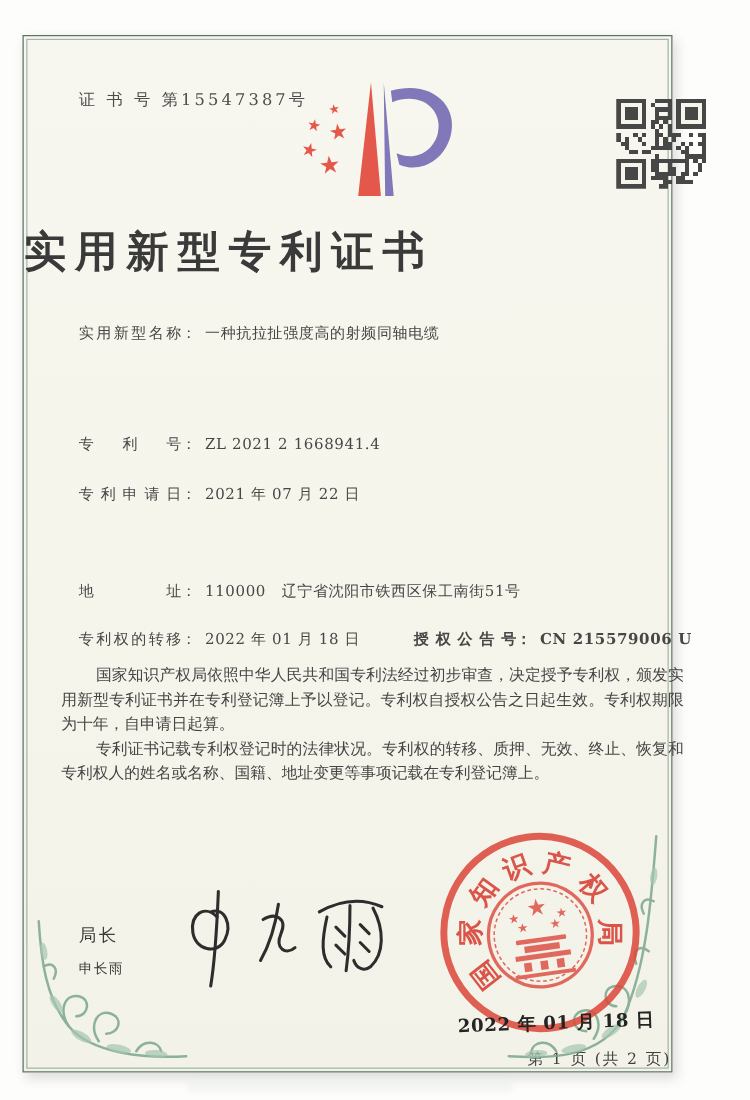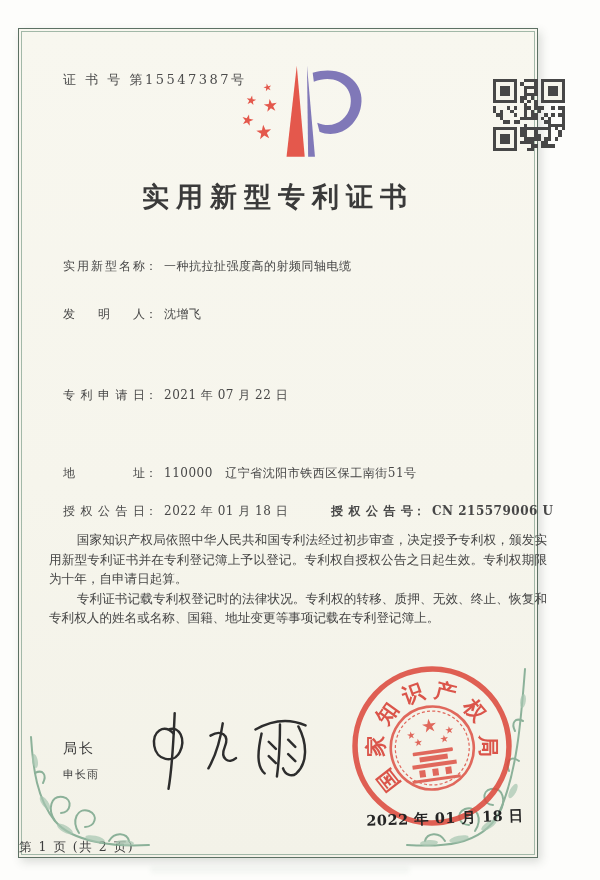--- a/index.html
+++ b/index.html
@@ -14,40 +14,40 @@
     background:linear-gradient(180deg,#f8f7ef 0%,#f6f5ec 55%,#f3f2e8 100%);
     border:1.6px solid #5d7164;
     outline:1px solid #a2b8a8;outline-offset:-4px;
     box-shadow:3px 4px 9px rgba(60,70,60,.18);
     box-sizing:border-box;
   }
   .abs{position:absolute;}
   .cert-no{left:44px;top:42px;font-size:13px;letter-spacing:2.5px;color:#4c4c4c;}
   .logo{left:213px;top:30px;width:150px;height:108px;}
   .qr{left:474px;top:50px;width:72px;height:72px;}
-  .title{left:0;top:150px;width:100%;text-align:center;font-size:27px;font-weight:600;
+  .title{left:0;top:150px;width:100%;font-size:34px;font-weight:600;
     letter-spacing:7px;color:#3a3a3a;}
   .frow{left:44px;height:20px;font-size:12px;color:#474747;white-space:nowrap;}
   .flabel{display:inline-block;width:82px;text-align:justify;text-align-last:justify;vertical-align:top;}
   .fcolon{display:inline-block;}
   .fvalue{margin-left:7px;letter-spacing:.5px;}
   .pair2{position:absolute;left:268px;top:0;font-weight:bold;}
   .bodytext{left:30px;top:501px;width:498px;font-size:12.6px;line-height:19.6px;
     color:#454545;text-align:justify;}
   .bodytext p{margin:0;text-indent:2.2em;}
   .signer-title{left:44px;top:711px;font-size:14px;color:#3c3c3c;letter-spacing:2px;}
   .signer-name{left:44px;top:738px;font-size:11px;color:#3c3c3c;letter-spacing:1px;}
   .signature{left:124px;top:676px;width:184px;height:96px;z-index:4;}
   .orn{bottom:2px;z-index:1;}
   .orn-left{left:2px;}
   .orn-right{right:2px;}
   .seal{left:330px;top:634px;width:166px;height:166px;z-index:3;transform:rotate(-8deg);}
   .seal-date{left:342px;top:780px;width:168px;text-align:center;font-size:14.5px;font-weight:bold;
     color:#242424;letter-spacing:.5px;z-index:5;transform:rotate(-2deg);white-space:nowrap;}
-  .footer{left:0;top:810px;width:100%;text-align:left;font-size:12.5px;letter-spacing:1.5px;color:#3f3f3f;}
+  .footer{left:0;top:810px;width:100%;text-align:right;font-size:12.5px;letter-spacing:1.5px;color:#3f3f3f;}
   .smudge{left:150px;top:866px;width:260px;height:8px;background:#8aa896;opacity:.07;
     border-radius:4px;filter:blur(2px);position:absolute;}
   svg text.sealchar{font-family:"DejaVu Serif",serif;font-weight:bold;}
 </style>
 </head>
 <body>
 
 <div class="paper">
 
   <div class="abs cert-no">证 书 号 第15547387号</div>
@@ -197,31 +197,31 @@
         <rect x="1" y="15" width="5" height="5" fill="#f6f5ec"></rect>
         <rect x="2" y="16" width="3" height="3" fill="#474747"></rect>
       </svg>
   </div>
 
   <div class="abs title">实用新型专利证书</div>
 
   <div class="abs frow" style="top:229px">
     <span class="flabel">实用新型名称</span><span class="fcolon">：</span><span class="fvalue">一种抗拉扯强度高的射频同轴电缆</span>
   </div>
-  <div class="abs frow" style="top:277px">
-    <span class="flabel">发明人</span><span class="fcolon">：</span><span class="fvalue">沈增飞</span>
+  <div class="abs frow" style="top:318px">
+    <span class="flabel">专利号</span><span class="fcolon">：</span><span class="fvalue">ZL 2021 2 1668941.4</span>
   </div>
   <div class="abs frow" style="top:358px">
     <span class="flabel">专利申请日</span><span class="fcolon">：</span><span class="fvalue">2021 年 07 月 22 日</span>
   </div>
   <div class="abs frow" style="top:436px">
     <span class="flabel">地址</span><span class="fcolon">：</span><span class="fvalue">110000　辽宁省沈阳市铁西区保工南街51号</span>
   </div>
   <div class="abs frow" style="top:474px">
-    <span class="flabel">授权公告日</span><span class="fcolon">：</span><span class="fvalue">2022 年 01 月 18 日</span>
+    <span class="flabel">专利权的转移</span><span class="fcolon">：</span><span class="fvalue">2022 年 01 月 18 日</span>
     <span class="pair2">
       <span class="flabel">授权公告号</span><span class="fcolon">：</span><span class="fvalue">CN 215579006 U</span>
     </span>
   </div>
 
   <div class="abs bodytext">
     <p>国家知识产权局依照中华人民共和国专利法经过初步审查，决定授予专利权，颁发实用新型专利证书并在专利登记簿上予以登记。专利权自授权公告之日起生效。专利权期限为十年，自申请日起算。</p>
     <p>专利证书记载专利权登记时的法律状况。专利权的转移、质押、无效、终止、恢复和专利权人的姓名或名称、国籍、地址变更等事项记载在专利登记簿上。</p>
   </div>
 

